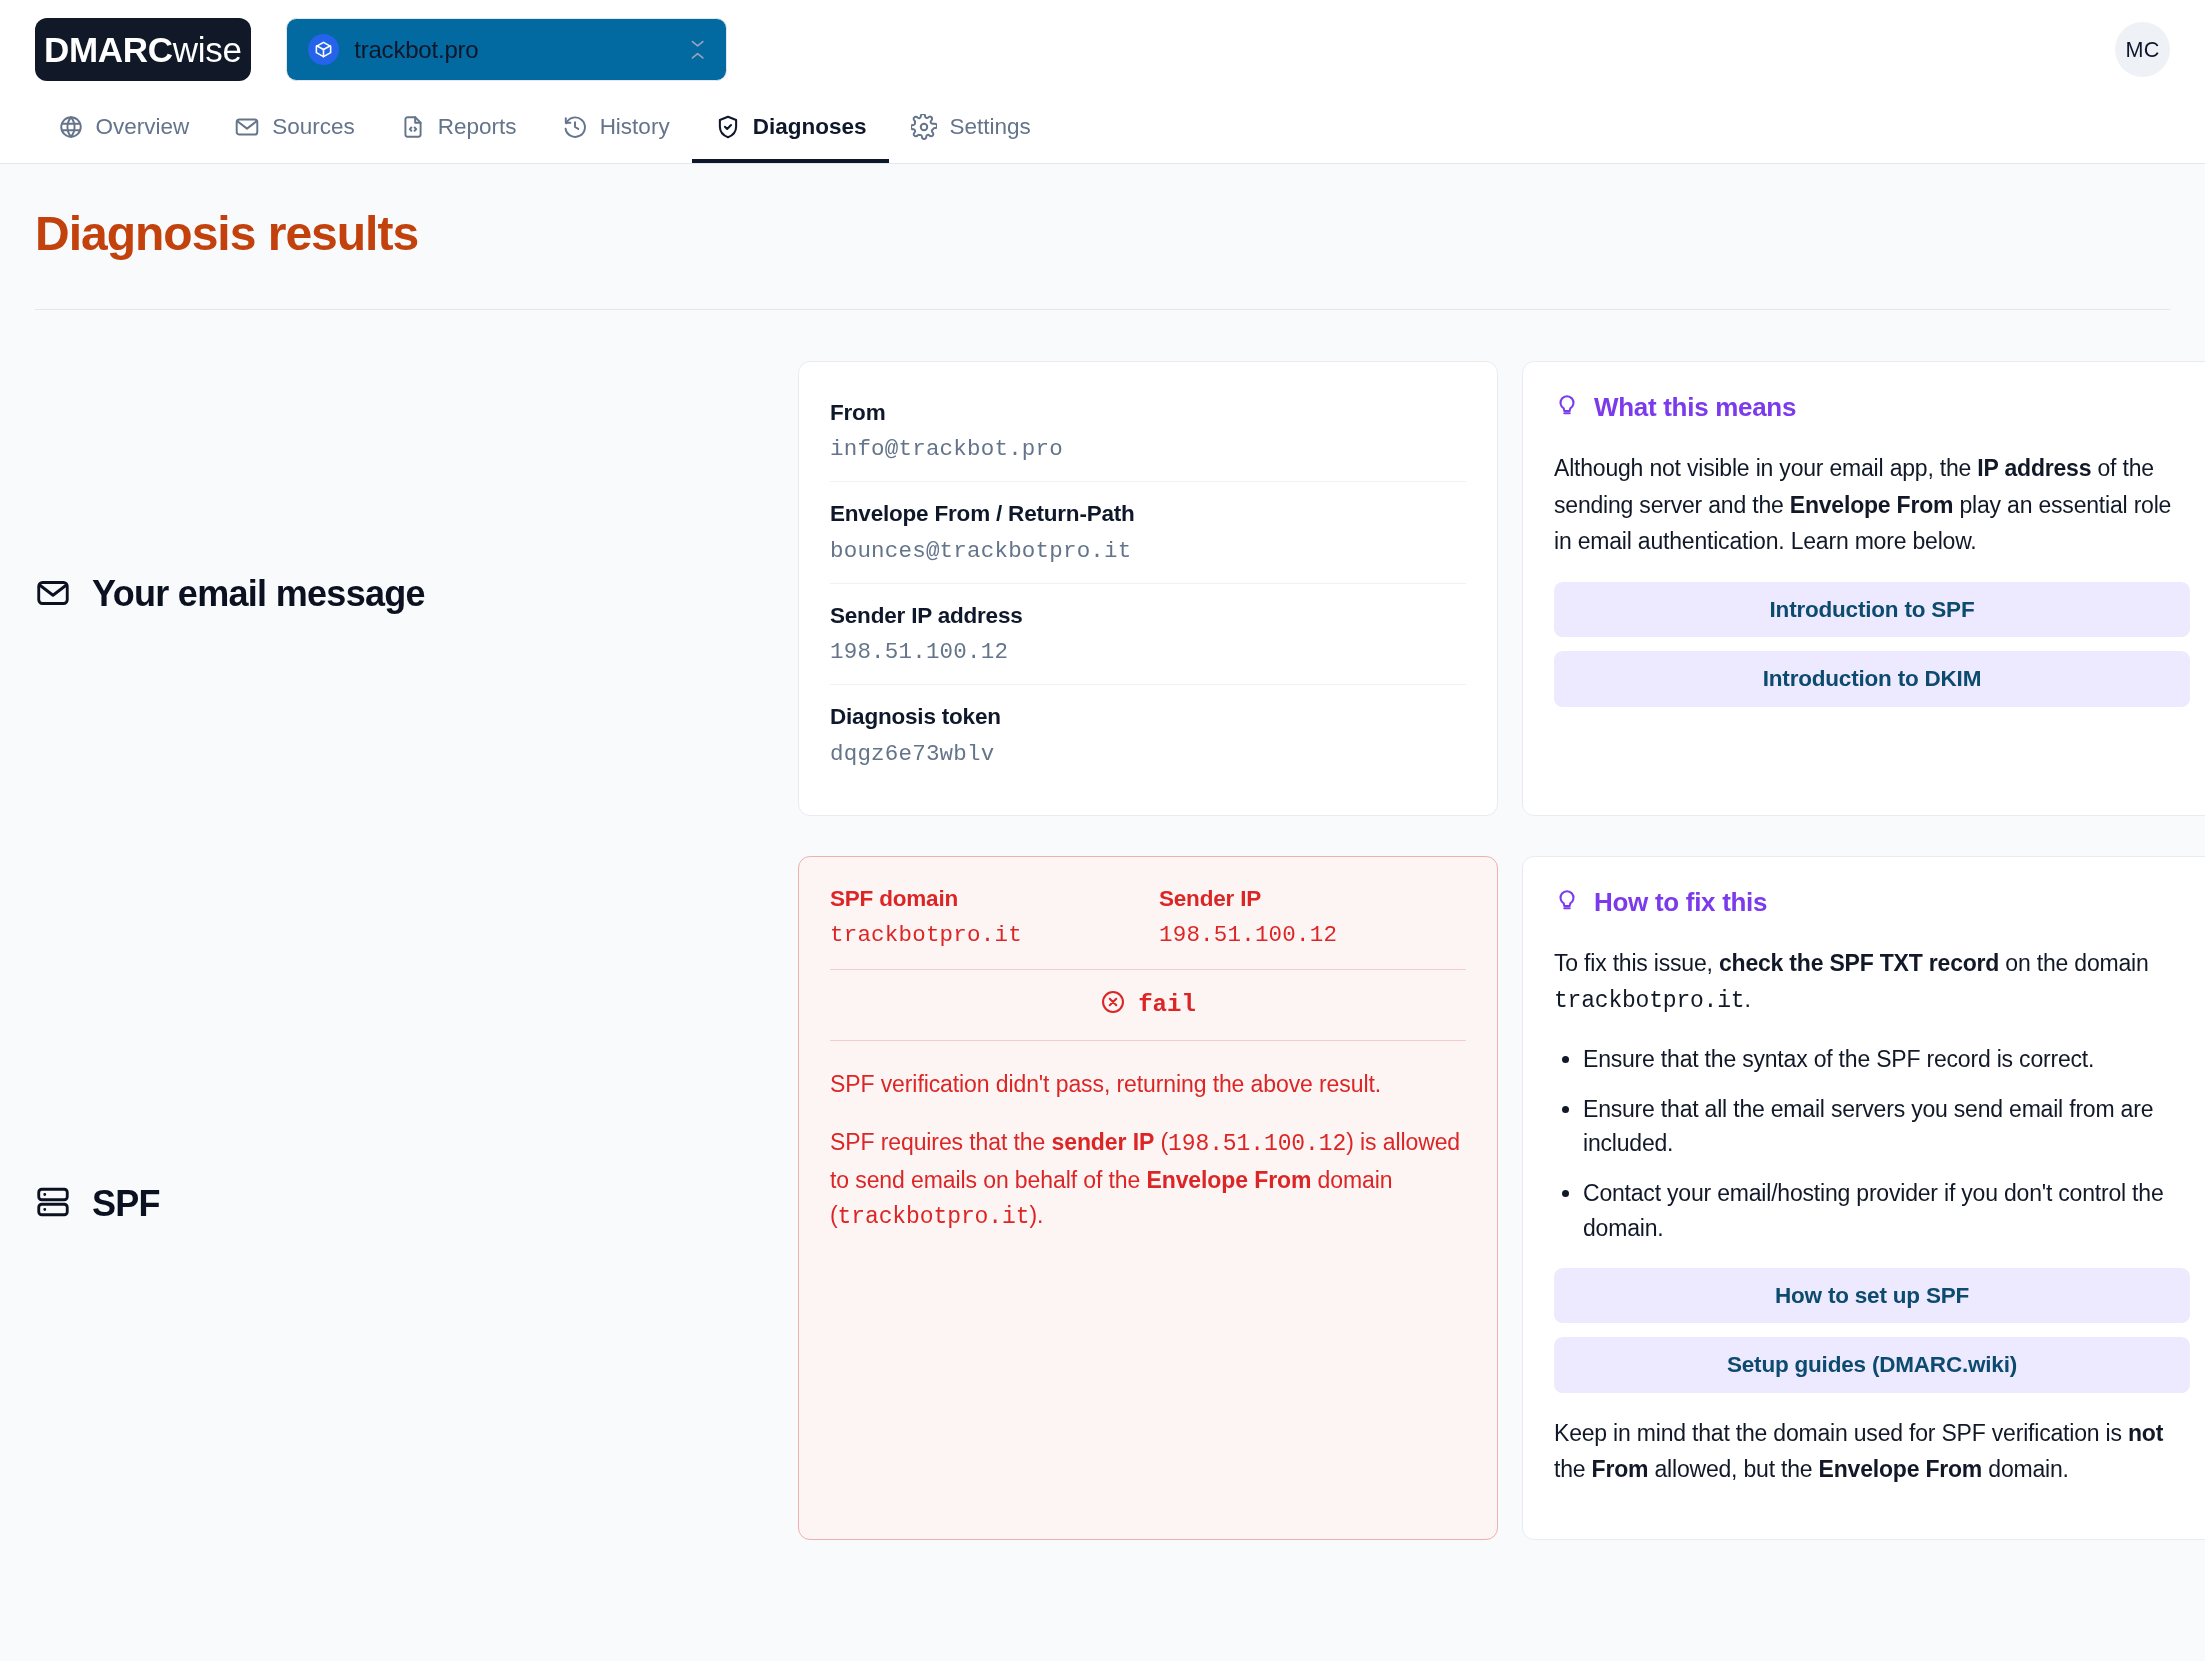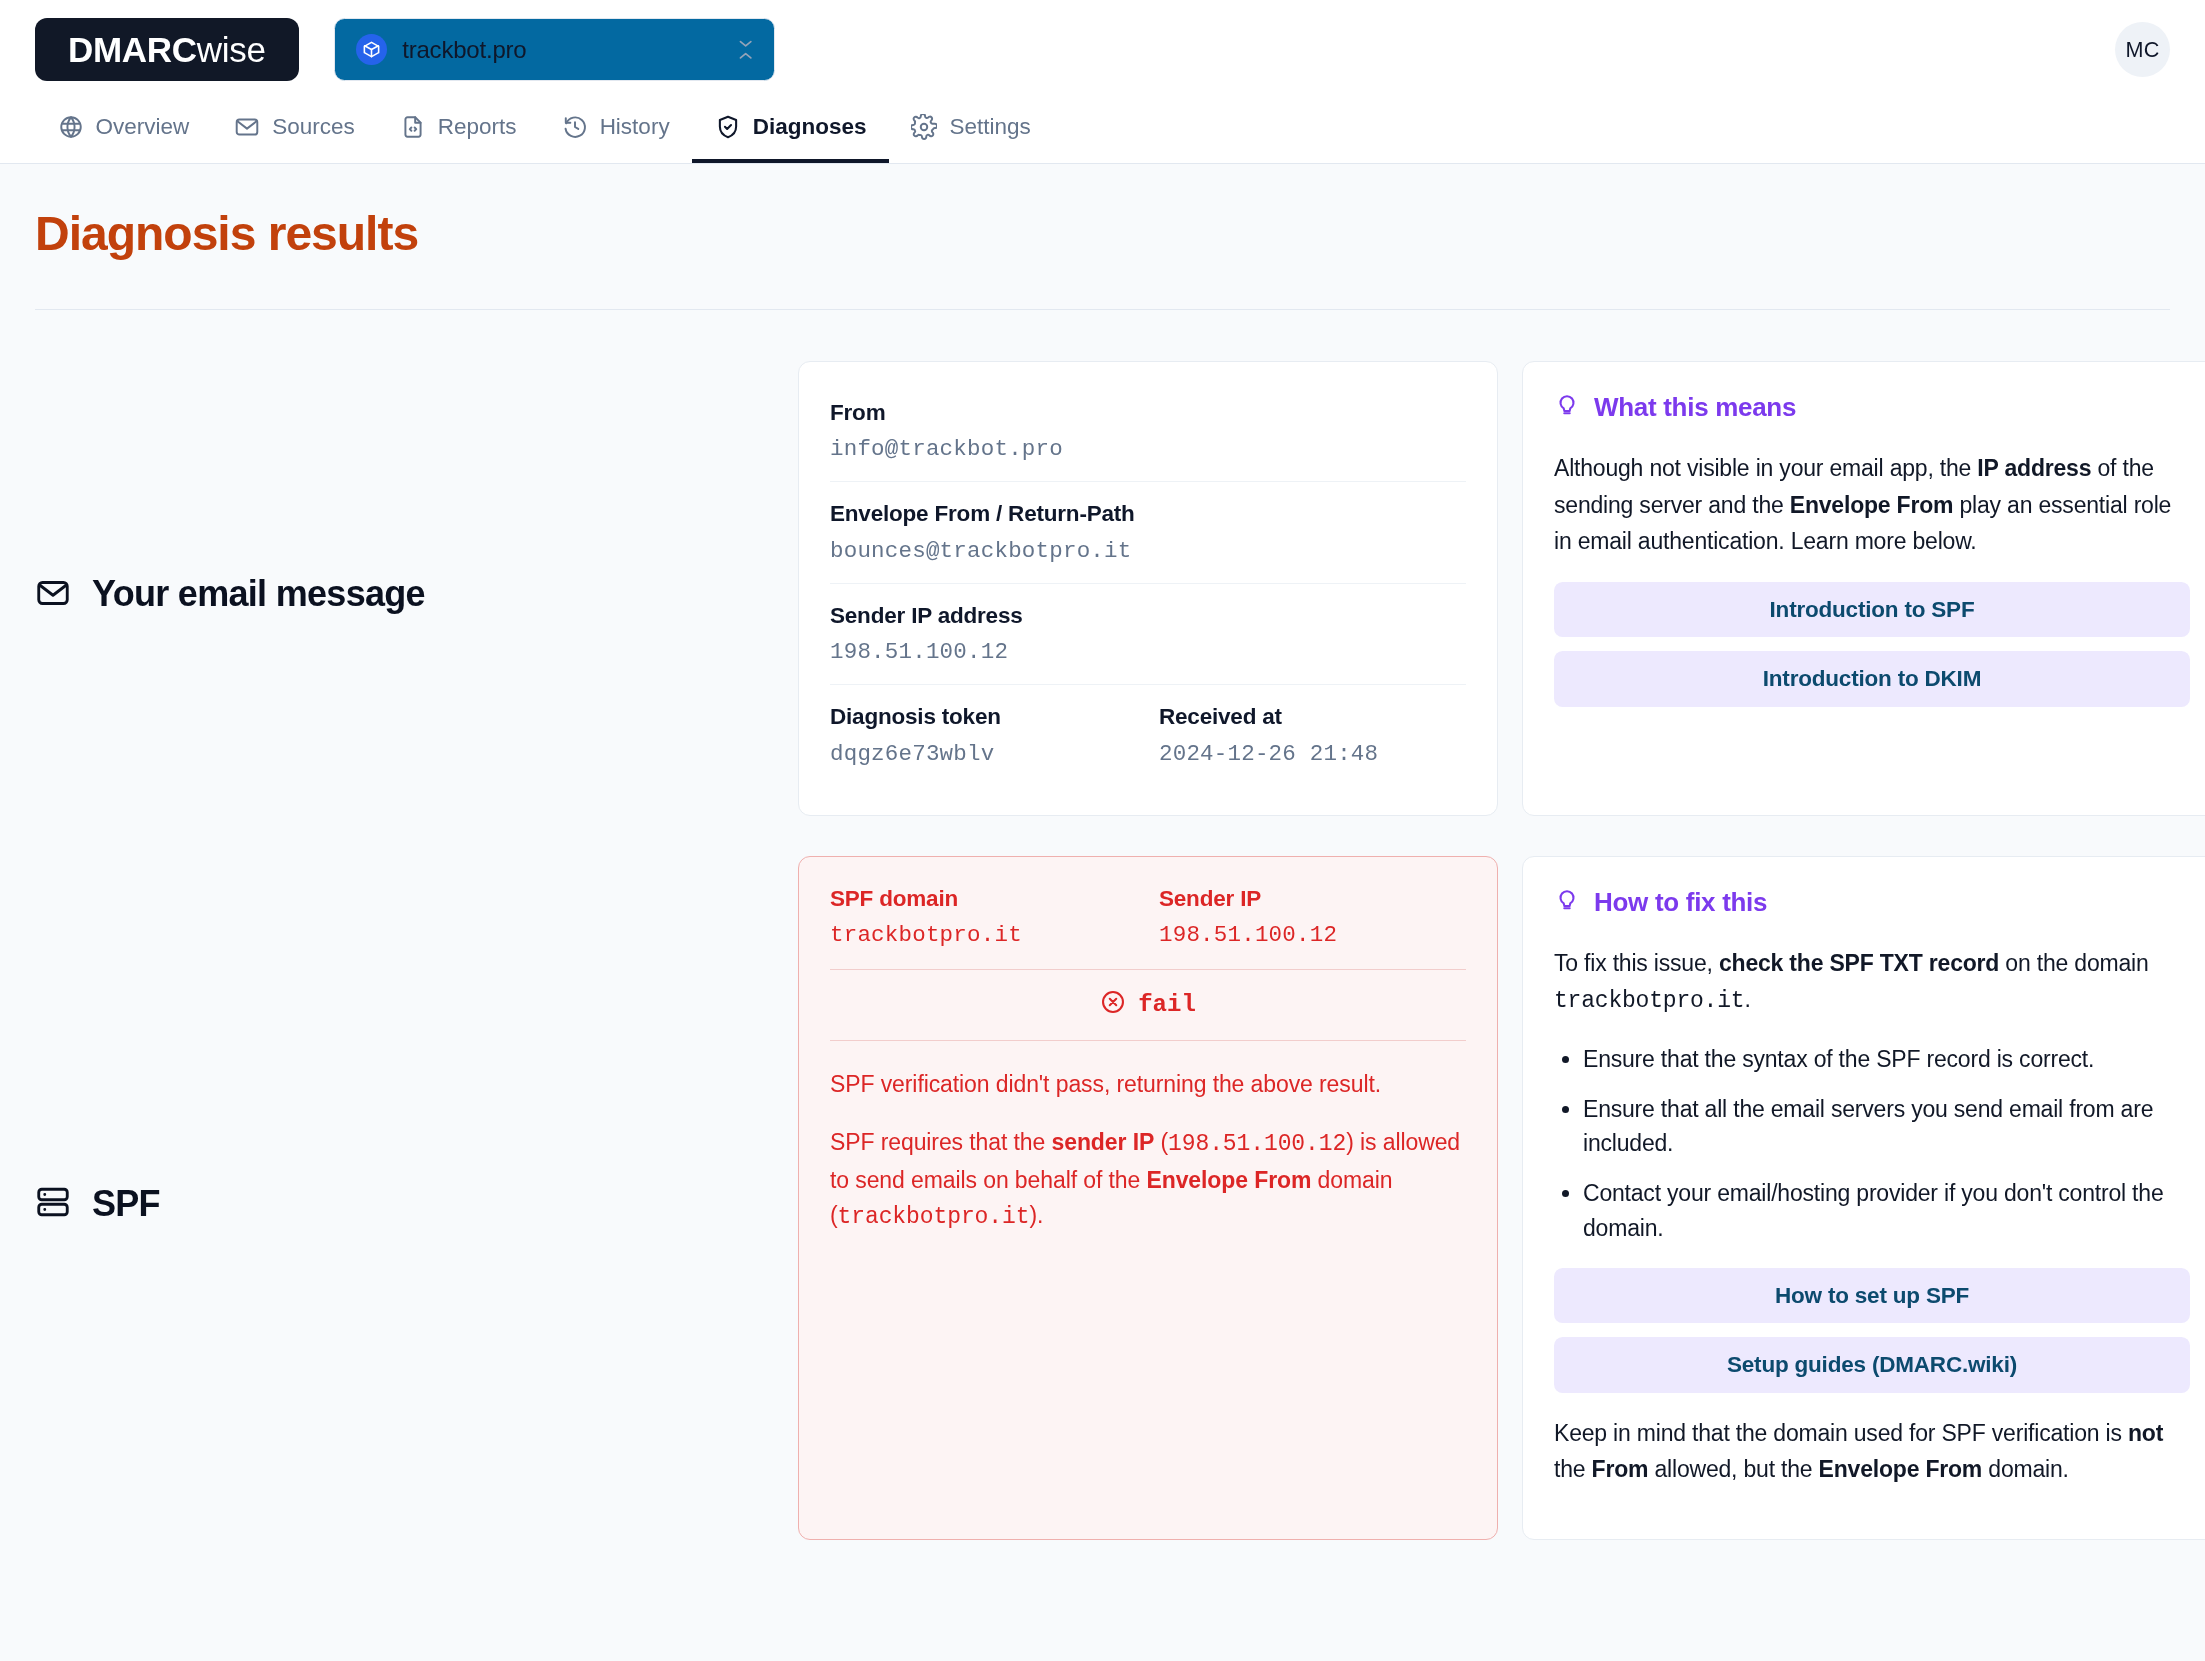--- a/index.html
+++ b/index.html
@@ -25,21 +25,21 @@
   .header-top {
     display: flex;
     align-items: center;
     height: 99px;
   }
 
   .logo {
     background: #111827;
     color: #ffffff;
     border-radius: 12px;
-    padding: 12px 33px;
+    padding: 12px 9px;
     font-size: 35px;
     line-height: 1.12;
     letter-spacing: -0.3px;
     white-space: nowrap;
   }
   .logo .b { font-weight: 700; }
   .logo .l { font-weight: 400; }
 
   .domain-selector {
     margin-left: 35px;
@@ -363,24 +363,20 @@
       </div>
       <div class="field">
         <div class="field-label">Sender IP address</div>
         <div class="field-value mono">198.51.100.12</div>
       </div>
       <div class="field field-row">
         <div>
           <div class="field-label">Diagnosis token</div>
           <div class="field-value mono">dqgz6e73wblv</div>
         </div>
-        <div>
-          <div class="field-label">Received at</div>
-          <div class="field-value mono">2024-12-26 21:48</div>
-        </div>
       </div>
     </div>
 
     <div class="card help-card">
       <div class="help-title">
         <span class="bulb">
           <svg width="26" height="26" viewBox="0 0 24 24" fill="none" stroke="currentColor" stroke-width="1.9" stroke-linecap="round" stroke-linejoin="round">
             <path d="M9 16a6 6 0 116 0c0 1-.5 1.6-.5 2.4h-5C9.5 17.6 9 17 9 16z"></path>
               <path d="M9.5 20.5h5"></path>
           </svg>

